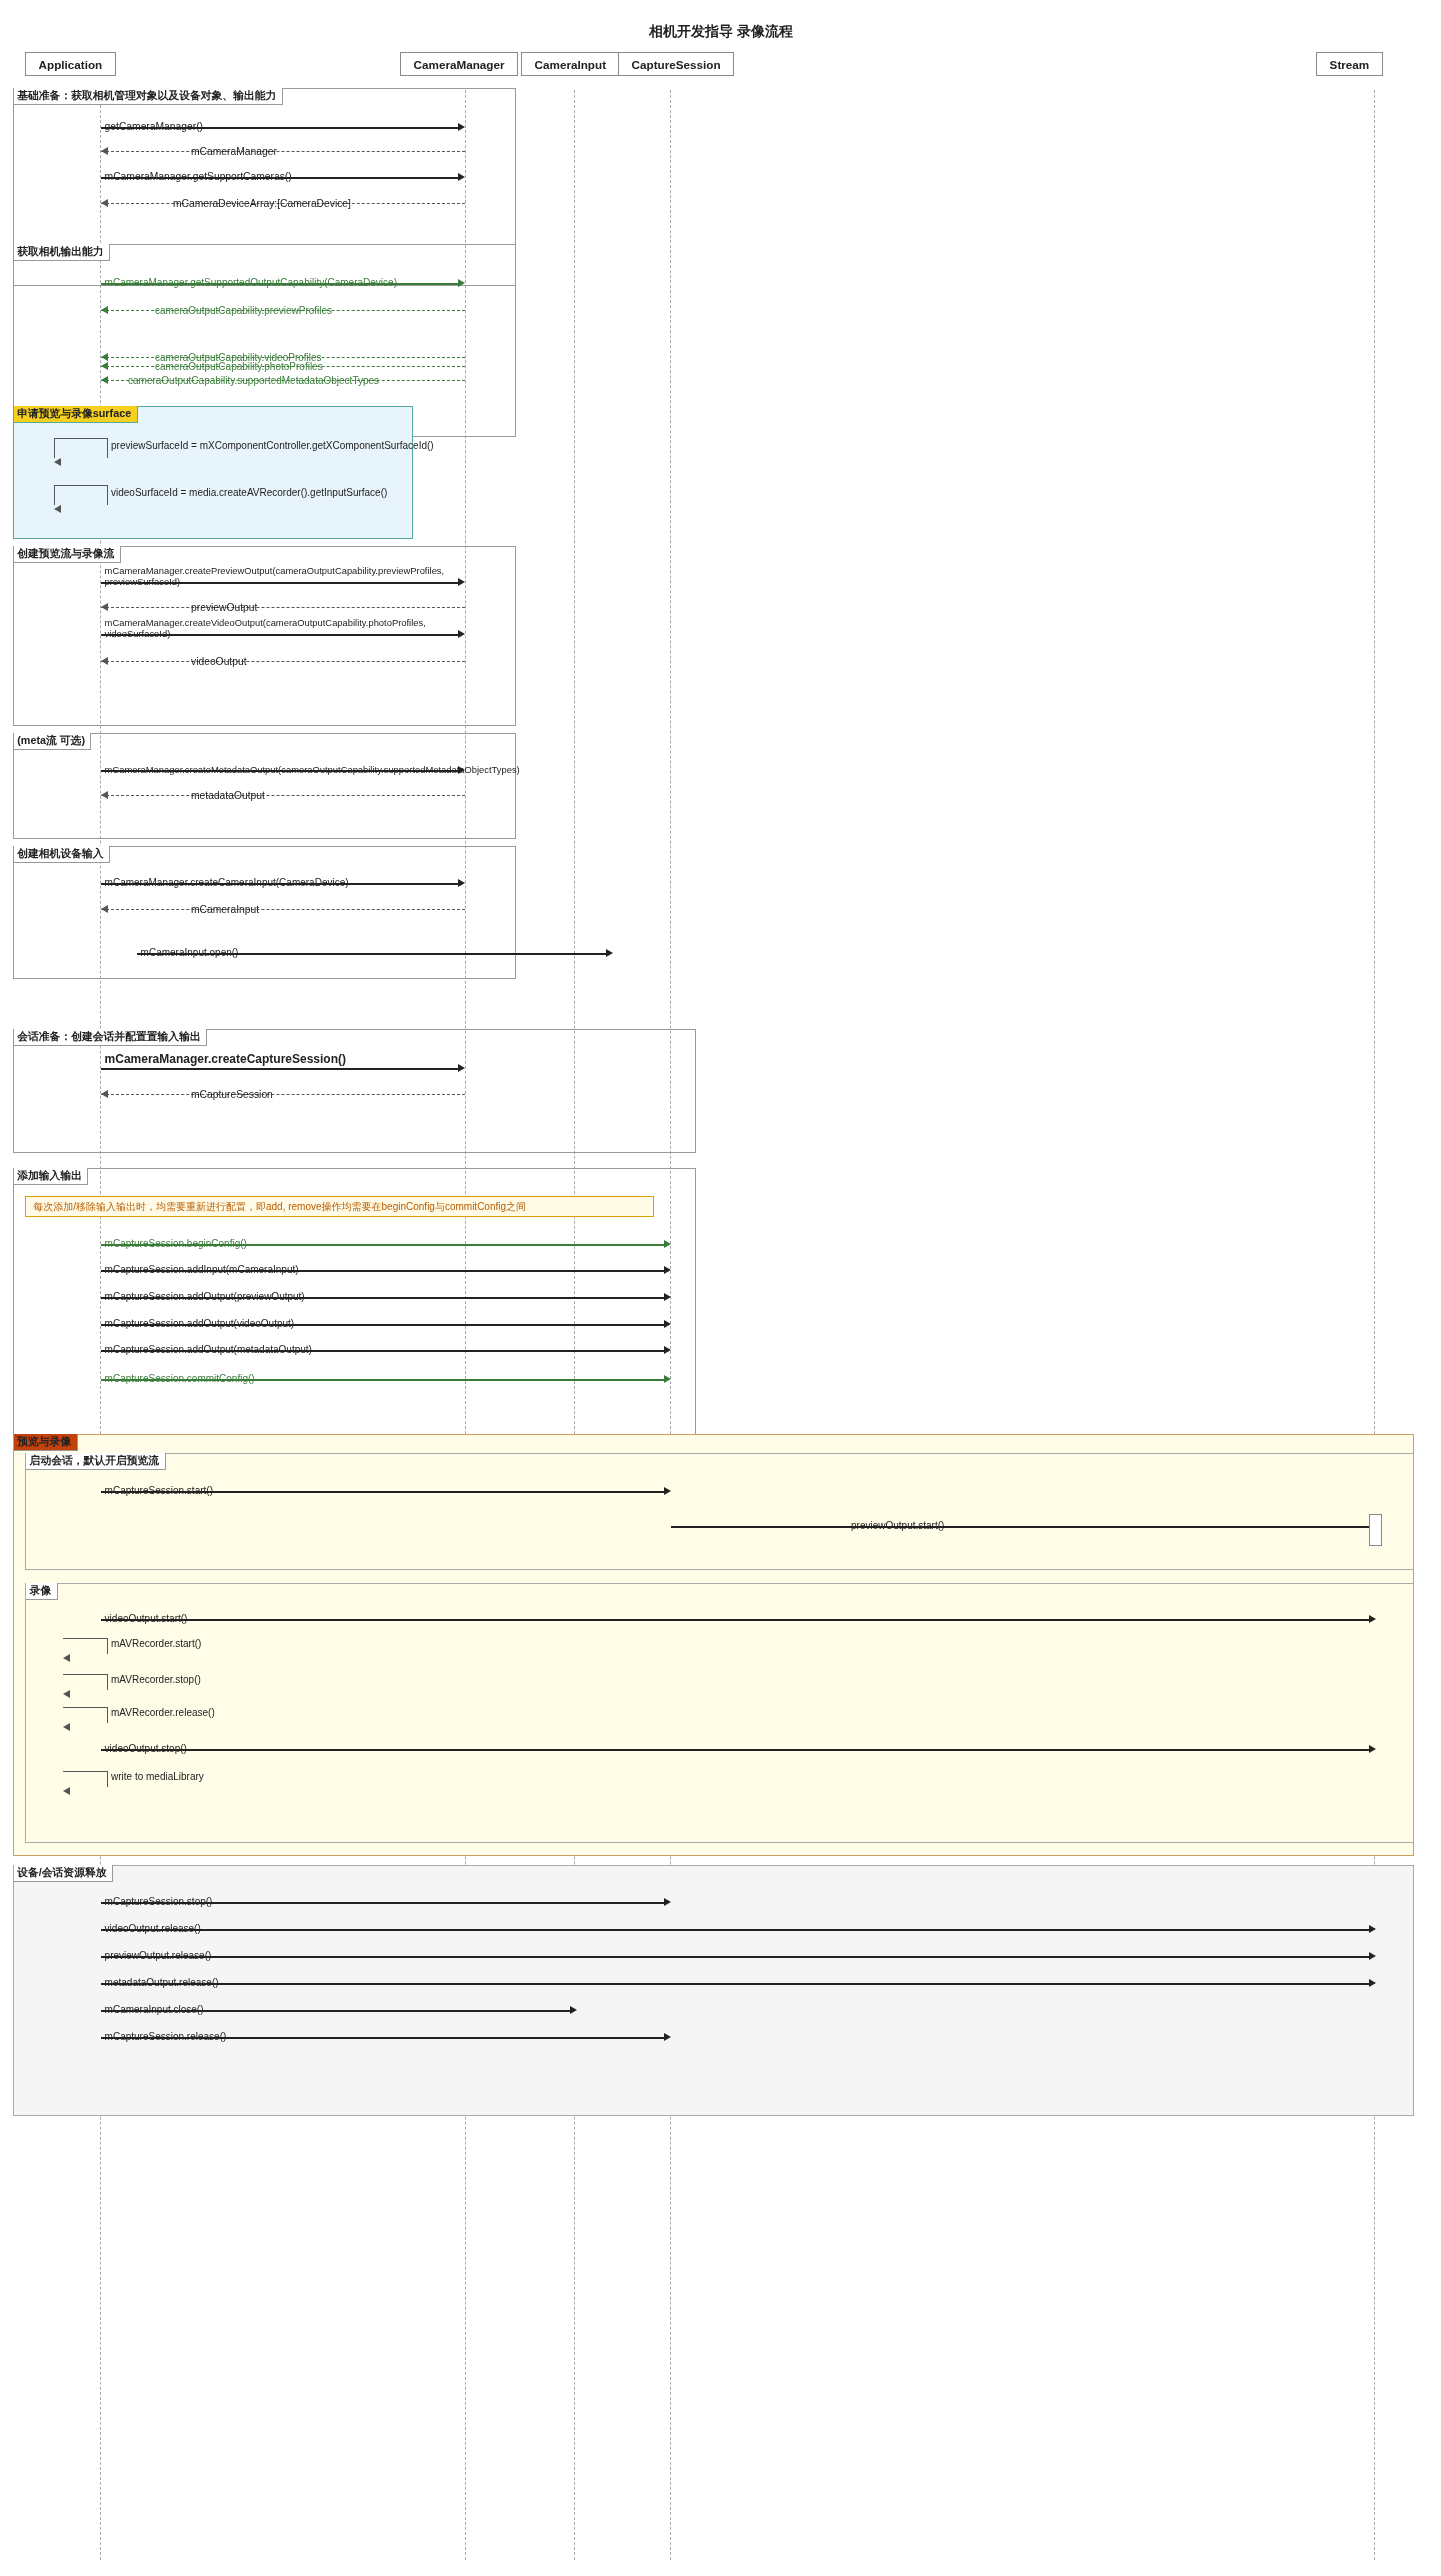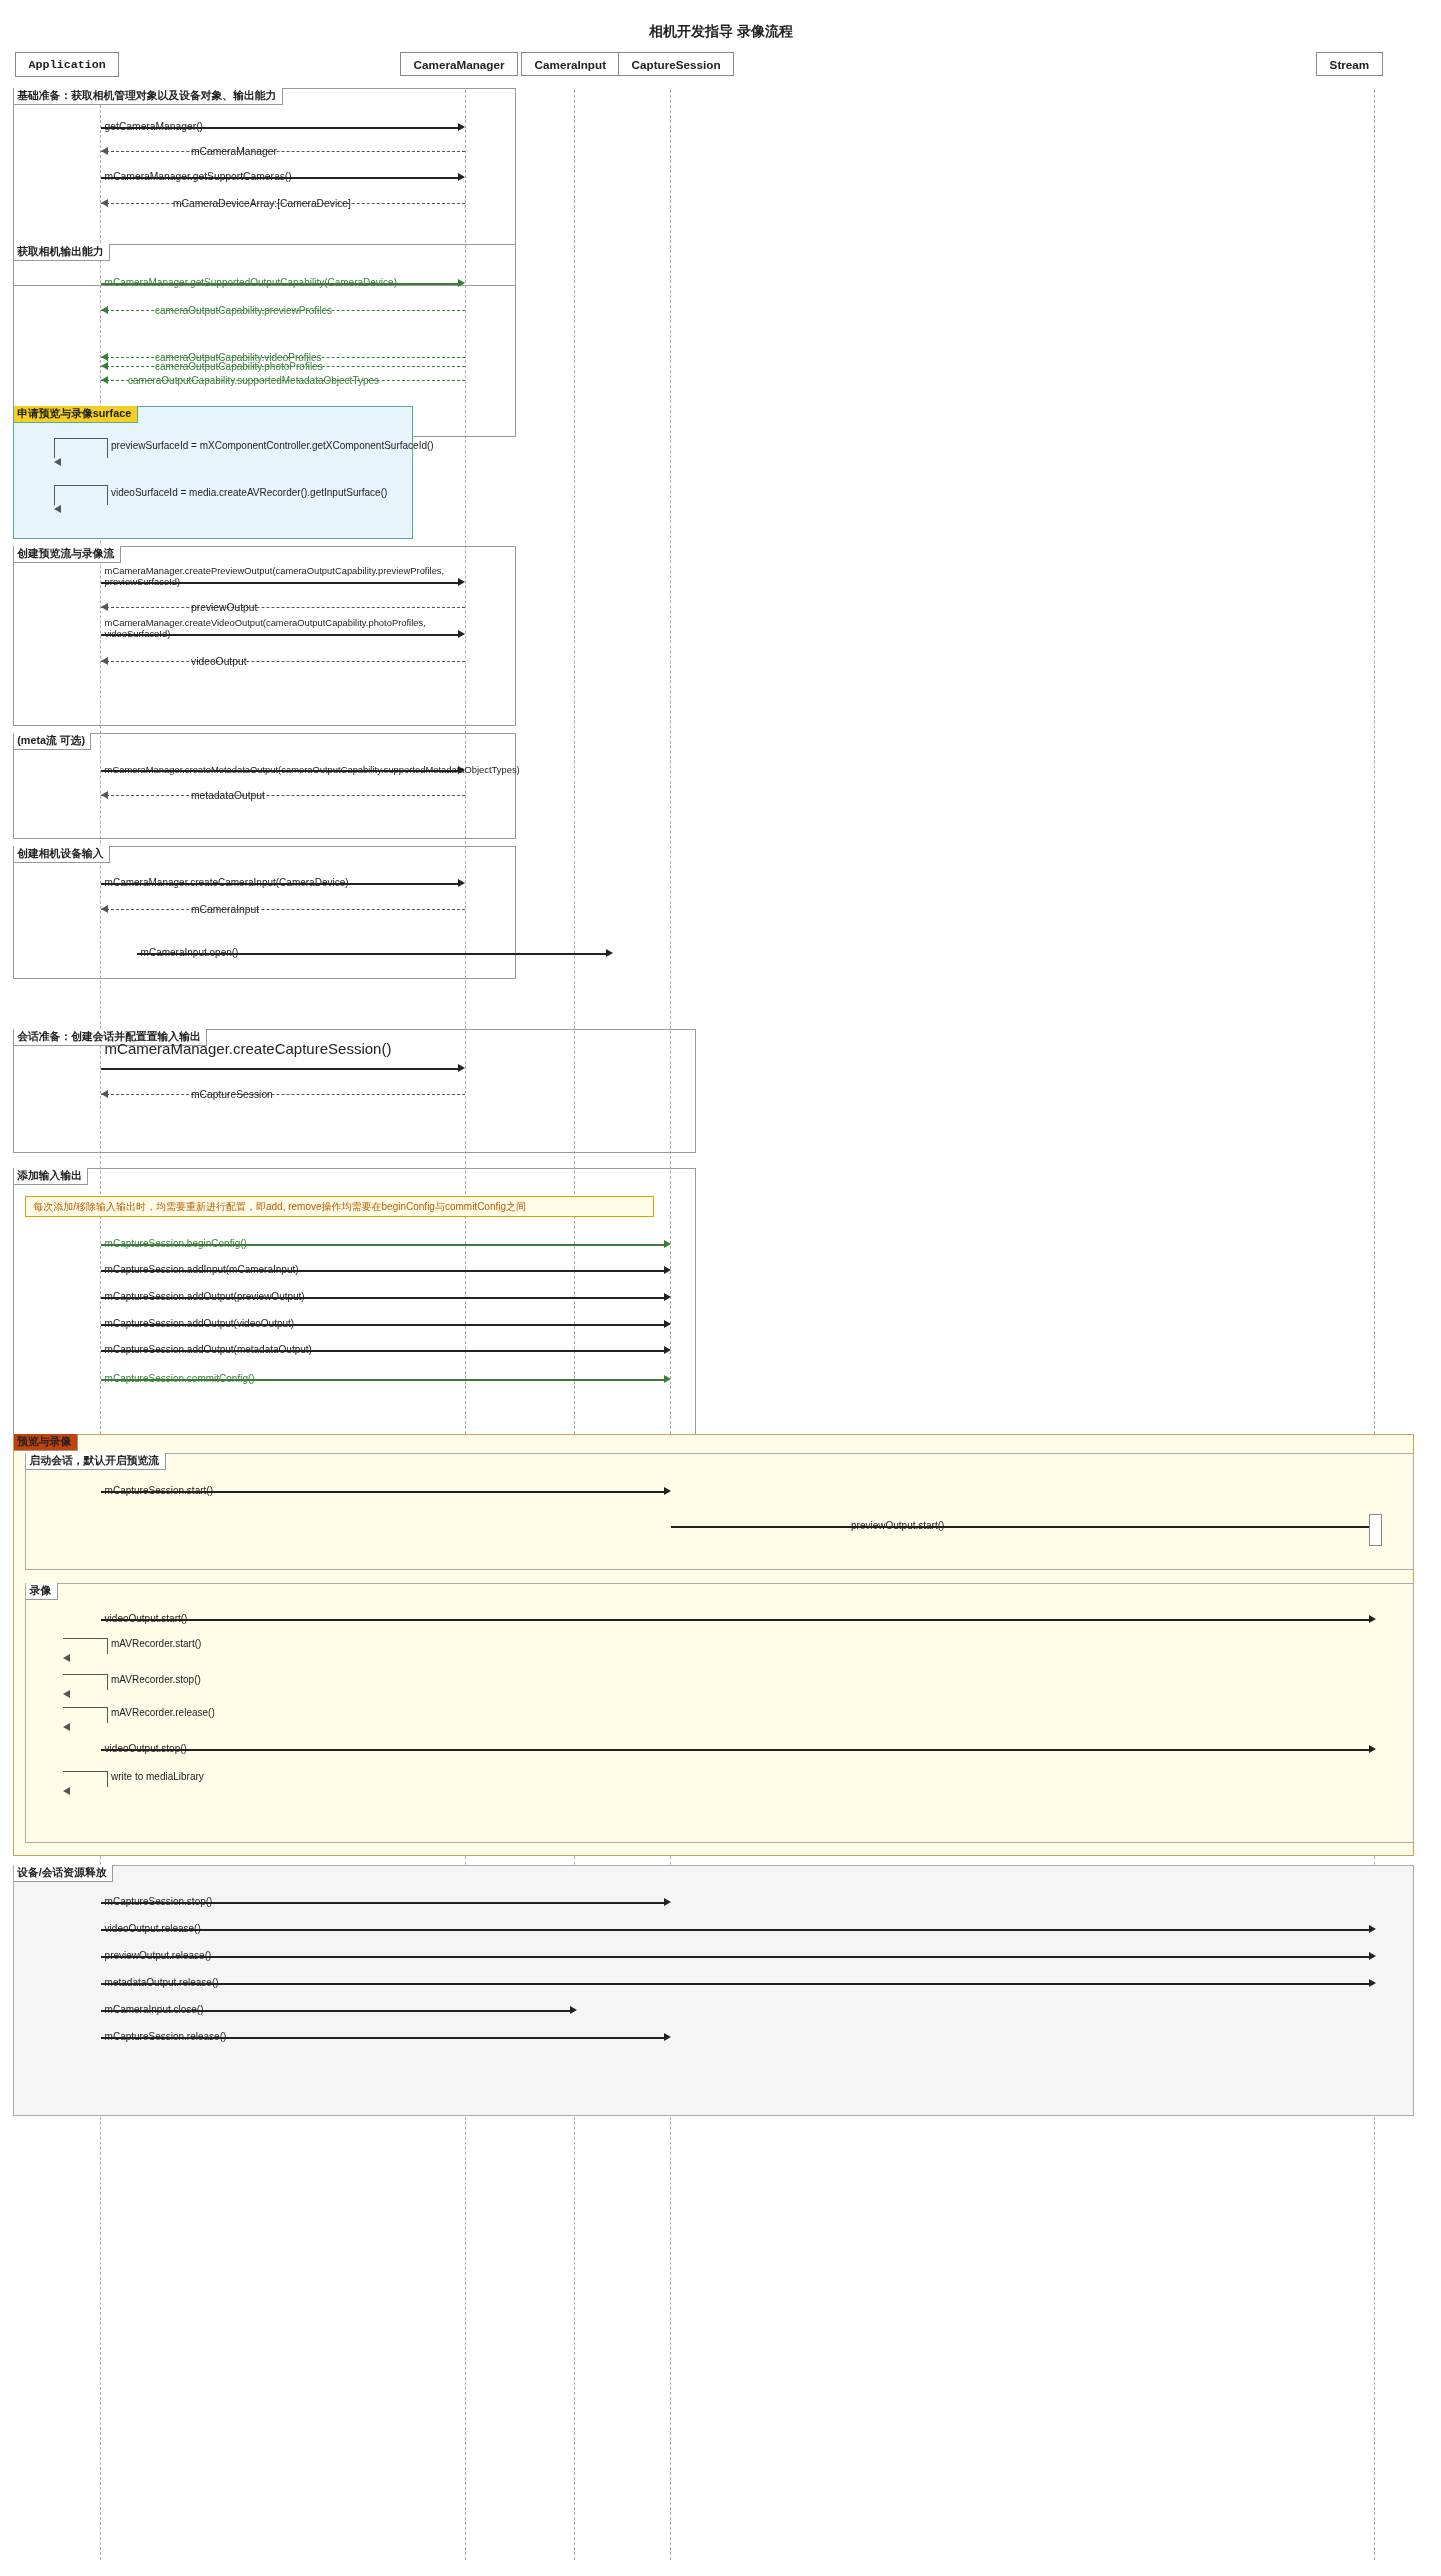--- a/index.html
+++ b/index.html
@@ -62,21 +62,21 @@
       padding: 2.7px 7.2px;
     }
   </style>
 </head>
 <body>
 
 <div class="diagram-container">
 
   <div class="page-title" style="position:absolute;top:7.2px;left:0;width:100%;">相机开发指导 录像流程</div>
 
-  <div class="lifeline-header" style="left:15px;top:52px;font-family:Liberation Mono, monospace;">
+  <div class="lifeline-header" style="left:25px;top:52px;">
     <span>Application</span>
   </div>
   <div class="lifeline-header" style="left:400px;top:52px;">
     <span>CameraManager</span>
   </div>
   <div class="lifeline-header" style="left:521px;top:52px;">
     <span>CameraInput</span>
   </div>
   <div class="lifeline-header" style="left:618px;top:52px;">
     <span>CaptureSession</span>
@@ -239,21 +239,21 @@
     <span style="position:absolute;bottom:2.7px;left:3.6px;font-size:10px;">mCameraInput.open()</span>
   </div>
 
   <div class="frame" style="left:12.6px;top:1029px;width:683px;height:124px;">
     <div class="frame-label">会话准备：创建会话并配置置输入输出</div>
   </div>
 
   <div style="position:absolute;top:1063px;left:101px;width:364px;height:12.6px;">
     <div style="position:absolute;top:5.4px;left:0;right:7.2px;height:1.3px;background:#222;"></div>
     <div style="position:absolute;top:0.9px;right:0;border-top:4.5px solid transparent;border-bottom:4.5px solid transparent;border-left:7.2px solid #222;"></div>
-    <span style="position:absolute;bottom:19px;left:3.6px;font-size:15px;">mCameraManager.createCaptureSession()</span>
+    <span style="position:absolute;bottom:10px;left:3.6px;font-size:12px;font-weight:bold;">mCameraManager.createCaptureSession()</span>
   </div>
 
   <div style="position:absolute;top:1089px;left:101px;width:364px;height:12.6px;">
     <div style="position:absolute;top:5.4px;left:0;right:0;height:0;border-top:1.3px dashed #555;"></div>
     <div style="position:absolute;top:0.9px;left:0;border-top:4.5px solid transparent;border-bottom:4.5px solid transparent;border-right:7.2px solid #555;"></div>
     <span style="position:absolute;bottom:1.8px;left:90px;font-size:10.3px;">mCaptureSession</span>
   </div>
 
   <div class="frame" style="left:12.6px;top:1168px;width:683px;height:341px;">
     <div class="frame-label">添加输入输出</div>

